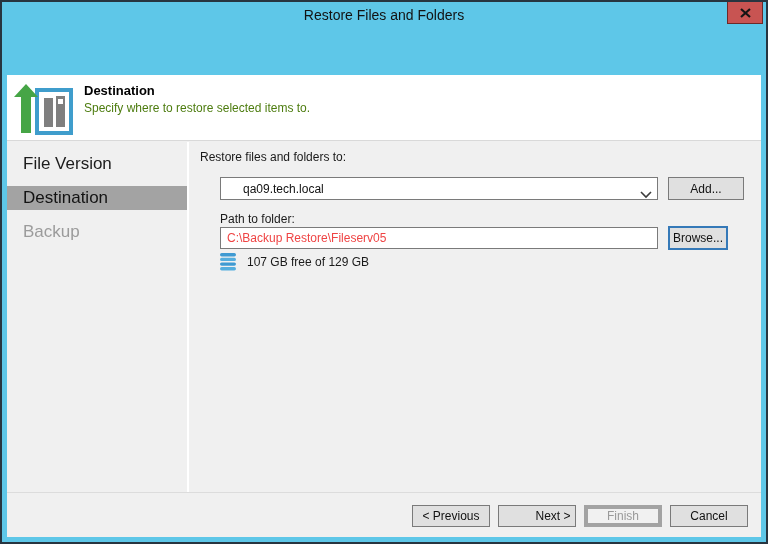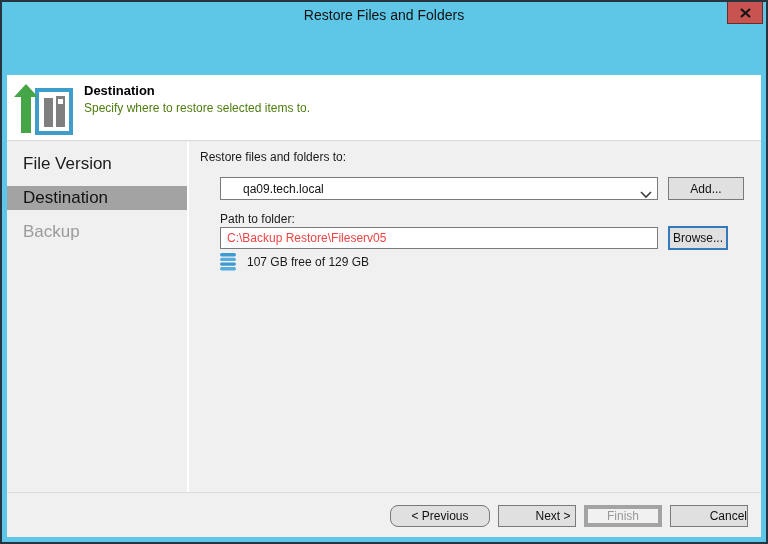--- a/index.html
+++ b/index.html
@@ -104,24 +104,24 @@
   .disk-row .disk-text { margin-left:11px; font-size:12px; color:#1a1a1a; }
 
   
   .footer {
     position:absolute; left:0; right:0; bottom:0; height:45px;
     border-top:1px solid #dcdcdc; background:#f0f0f0;
     display:flex; justify-content:flex-end; align-items:flex-start;
     padding:12px 13px 0 0; gap:8px;
   }
   .footer .btn { height:22px; }
-  .btn-prev   { width:100px;border-radius:8px; }
+  .btn-prev   { width:78px; }
   .btn-next   { width:78px;padding-left:32px; }
   .btn-finish { width:78px; background:#f1f1f1; border:4px solid #a3a3a3; color:#9a9a9a; cursor:default; }
-  .btn-cancel { width:78px;text-align:right; }
+  .btn-cancel { width:78px; }
 </style>
 </head>
 <body>
 
 <div class="window">
 
   <div class="titlebar">
     <div class="title">Restore Files and Folders</div>
     <div class="close-btn">
       <span>

